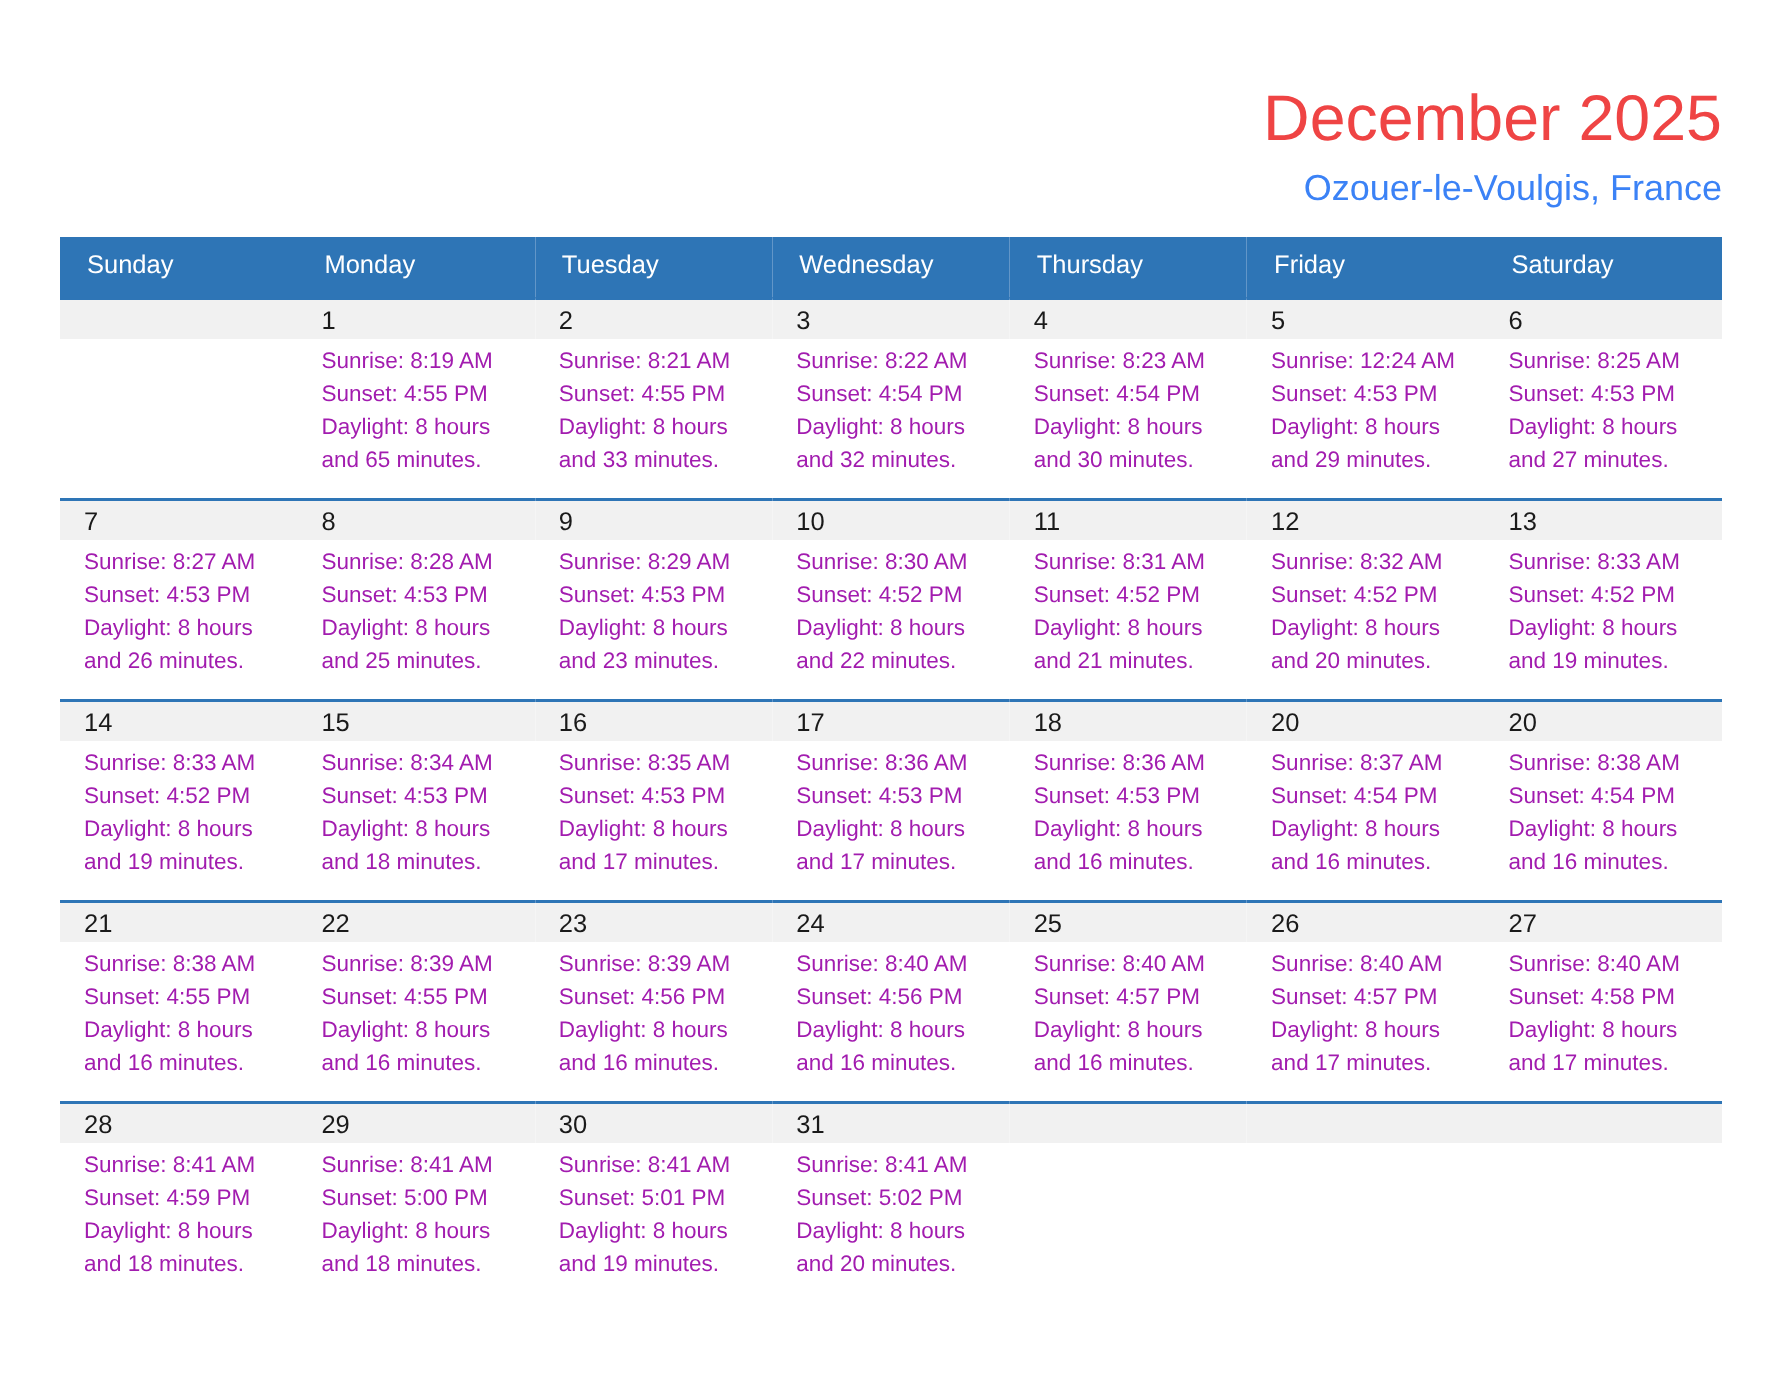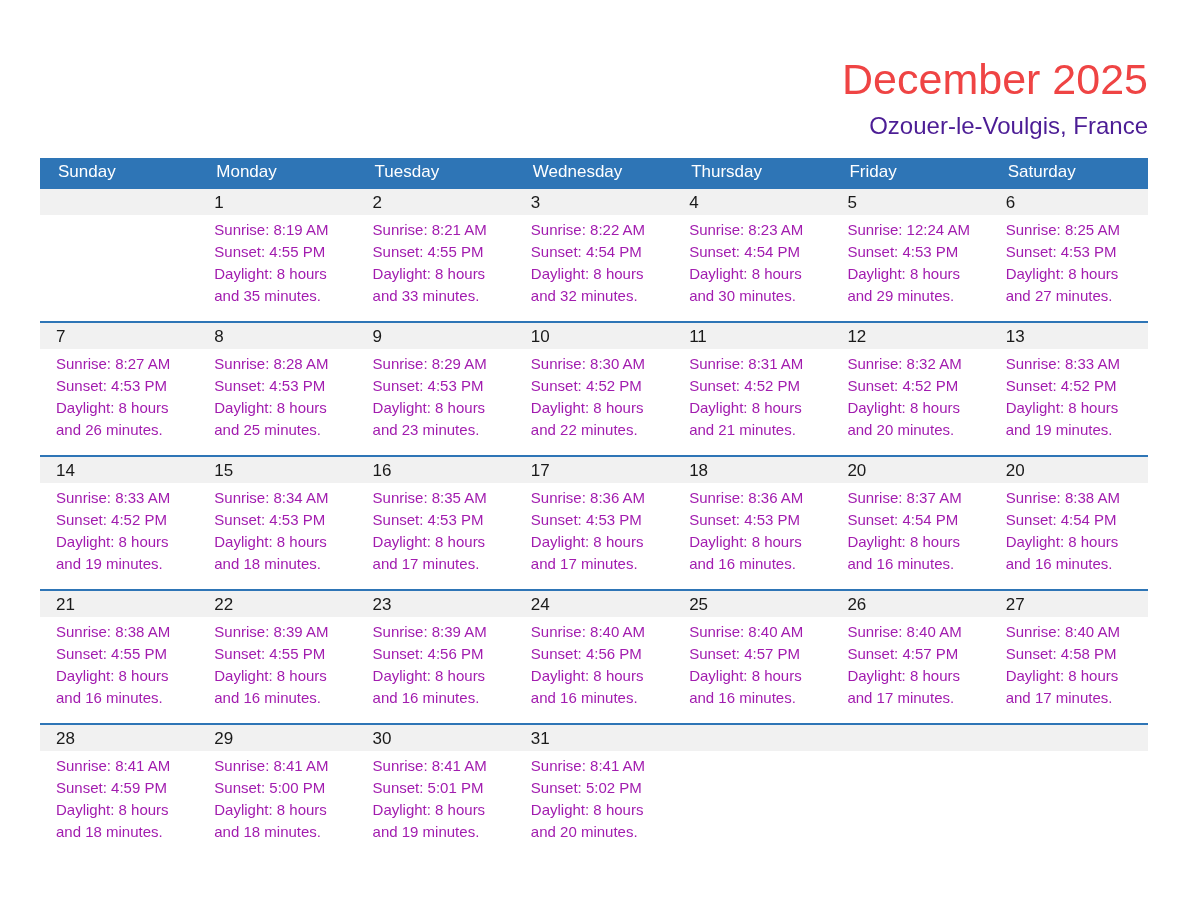--- a/index.html
+++ b/index.html
@@ -21,30 +21,30 @@
   .logo{position:absolute;left:55px;top:58px;line-height:1;}
   .logo-top{display:flex;align-items:flex-start;}
   .logo-general{font-size:34px;color:#232323;letter-spacing:-0.5px;}
   .logo-tri{display:inline-block;width:37px;height:24px;margin-left:2px;margin-top:1px;
     background:var(--logo-blue);clip-path:polygon(0 0,100% 0,100% 100%);}
   .logo-blue{font-size:34px;color:var(--logo-blue);margin:-9px 0 0 41px;letter-spacing:-0.5px;}
 
   
   .titles{position:absolute;top:56px;right:40px;text-align:right;}
   .title{font-size:43px;color:#ef4444;line-height:1.1;}
-  .subtitle{font-size:24px;color:#4c1d95;margin-top:9px;}
+  .subtitle{font-size:24px;color:#3b82f6;margin-top:9px;}
 
   
   table.calendar{
     position:absolute;left:40px;top:158px;width:1108px;
     border-collapse:collapse;table-layout:fixed;
   }
   thead th{
     background:var(--header-bg);color:#ffffff;font-weight:normal;
-    font-size:17px;text-align:left;height:30px;padding:0 4px 2px 18px;
+    font-size:17px;text-align:left;height:41px;padding:0 4px 2px 18px;
   }
   tbody tr{border-top:2px solid var(--header-bg);}
   tbody td{vertical-align:top;padding:0;height:134px;}
   .banner{
     background:var(--banner-bg);height:26px;line-height:27px;
     font-size:17px;color:#1a1a1a;padding-left:16px;
   }
   .details{
     padding:4px 6px 0 16px;font-size:15px;line-height:22px;color:#a21caf;
   }
@@ -75,21 +75,21 @@
     <tbody id="calendar-body">
         <tr>
           <td>
             <div class="banner"></div>
           </td>
           <td>
             <div class="banner">1</div>
             <div class="details">
               <div>Sunrise: 8:19 AM</div>
               <div>Sunset: 4:55 PM</div>
-              <div>Daylight: 8 hours and 35 minutes.</div>
+              <div>Daylight: 8 hours and 65 minutes.</div>
             </div>
           </td>
           <td>
             <div class="banner">2</div>
             <div class="details">
               <div>Sunrise: 8:21 AM</div>
               <div>Sunset: 4:55 PM</div>
               <div>Daylight: 8 hours and 33 minutes.</div>
             </div>
           </td>

